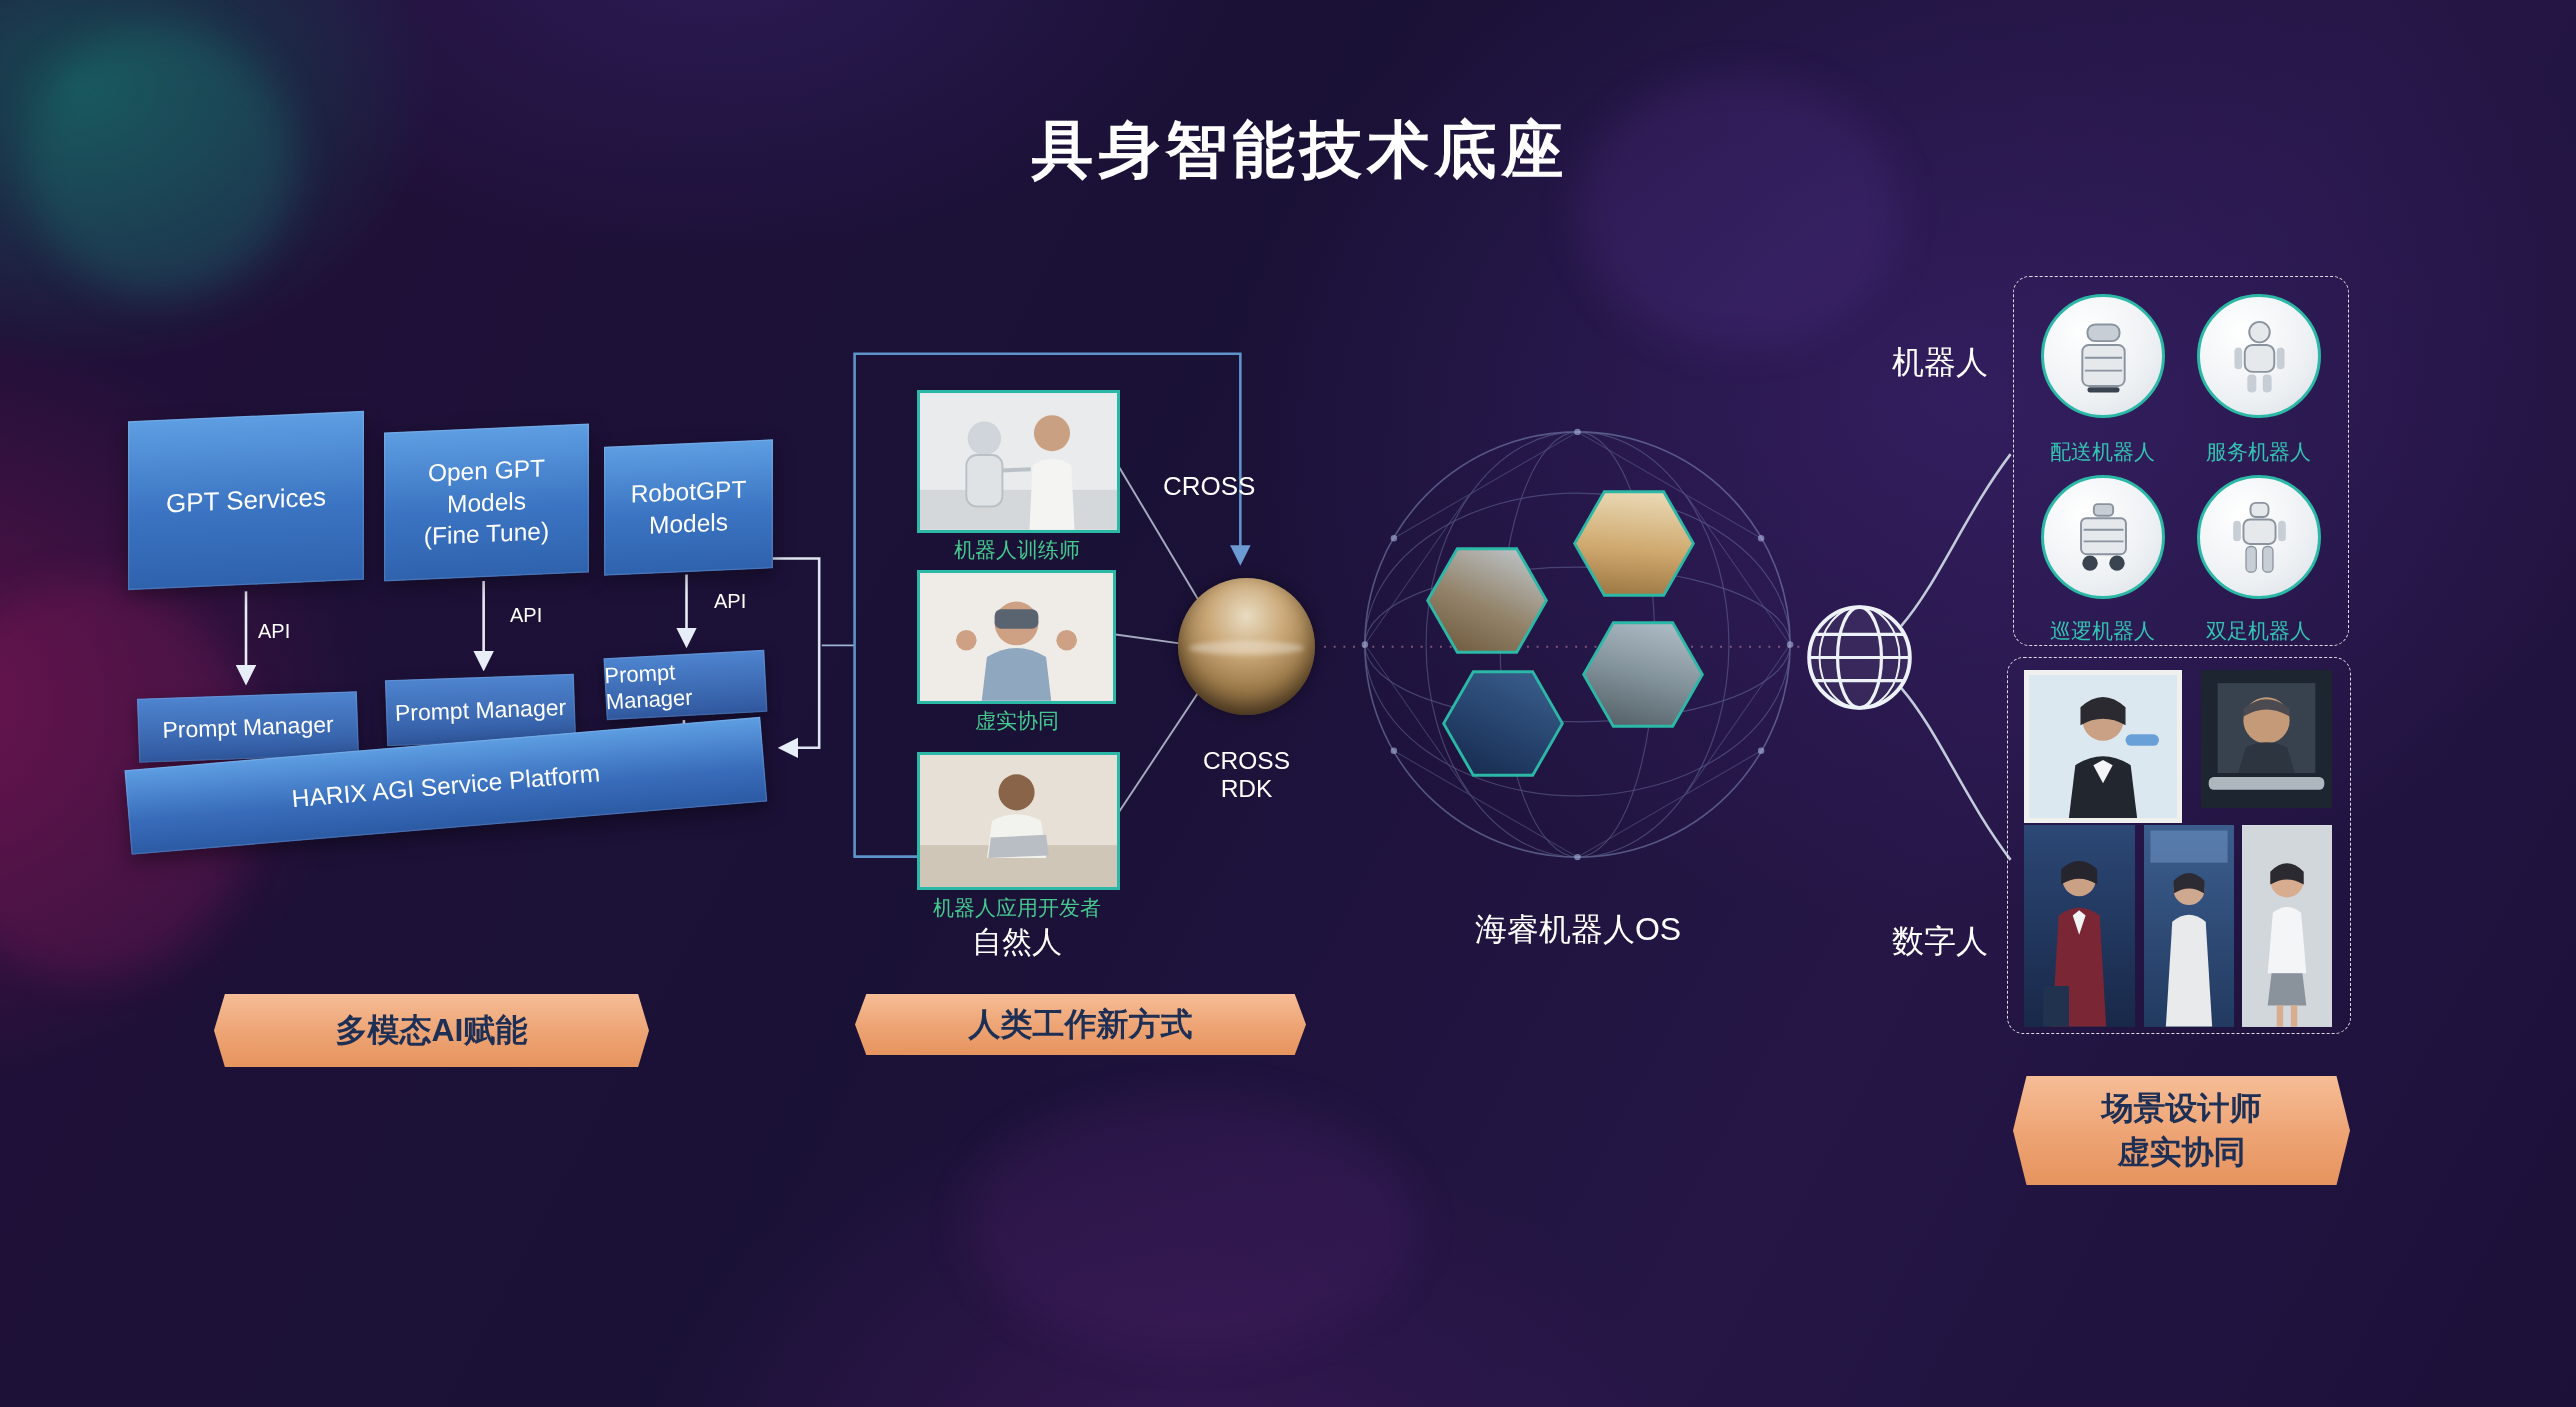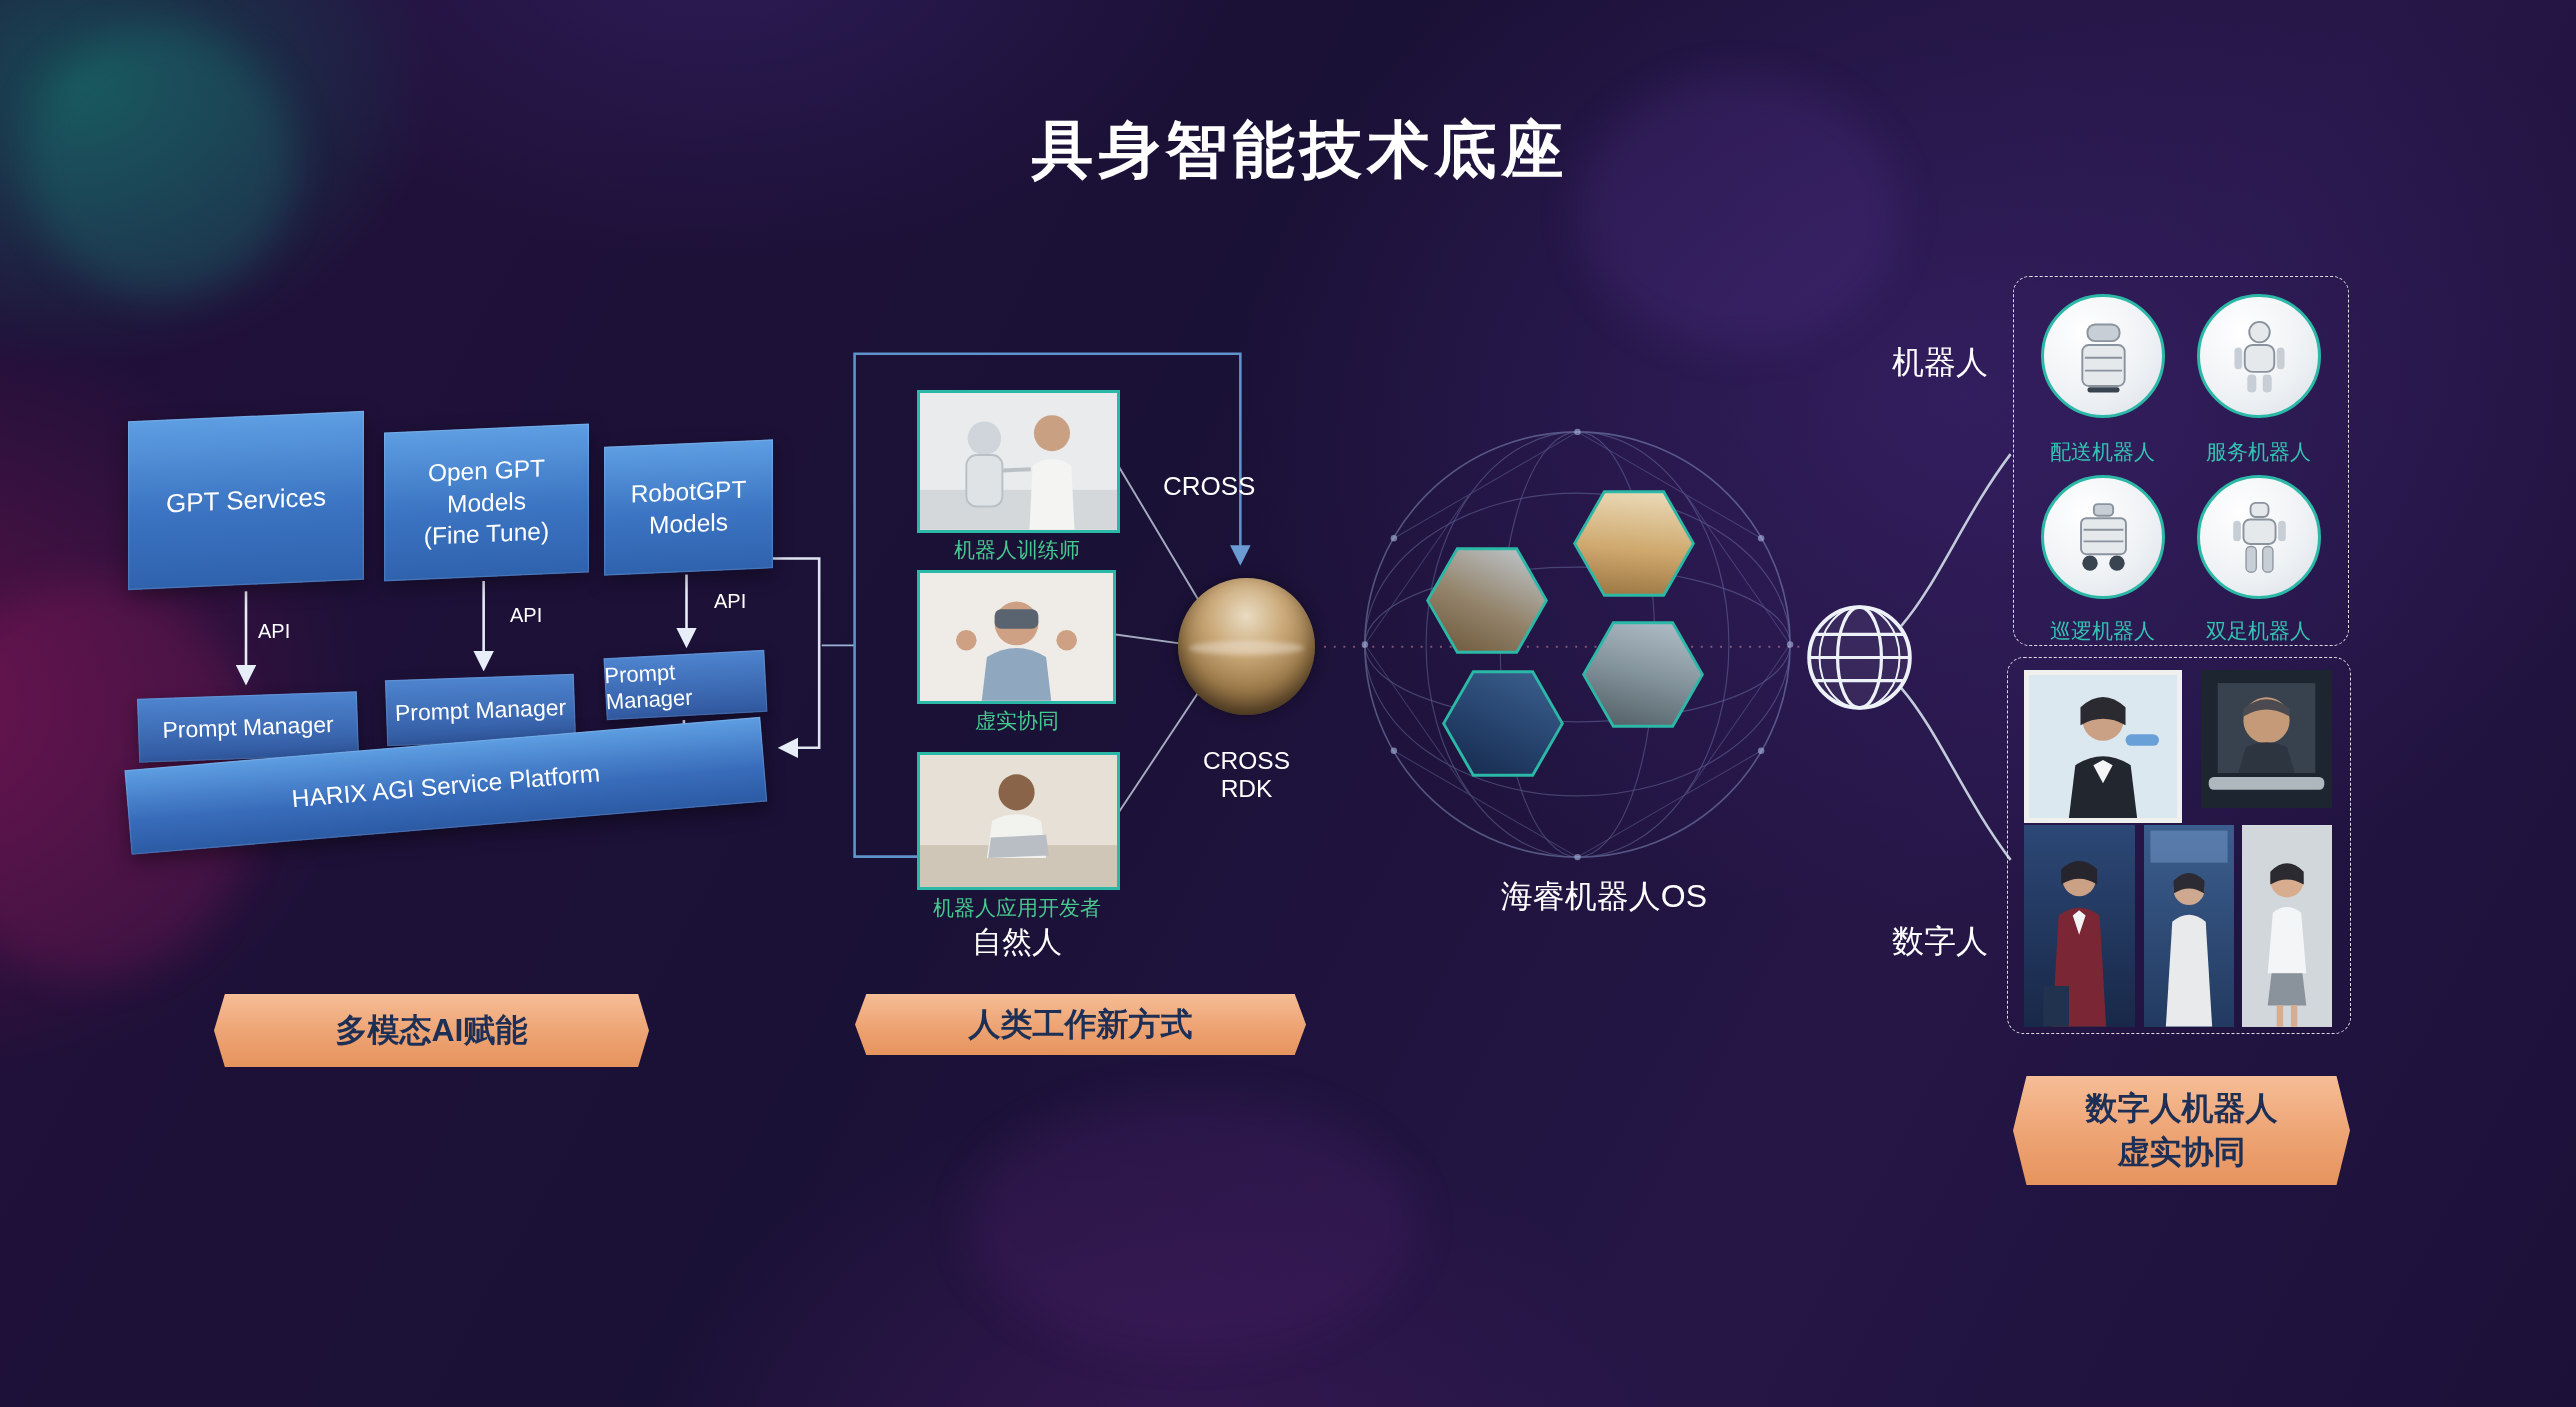--- a/index.html
+++ b/index.html
@@ -85,21 +85,21 @@
     filter:drop-shadow(0 3.9px 9px rgba(0,0,0,.45)); }
   .hex i { flex:1; margin:3.2px; clip-path:inherit; display:block; }
   .hexA { left:1426px; top:545px;  width:122px; height:111px; }
   .hexA i { background:linear-gradient(205deg,#c2ccd4 0%,#93836a 55%,#6a5538 100%); }
   .hexB { left:1573px; top:488px;  width:122px; height:111px; }
   .hexB i { background:linear-gradient(185deg,#ecddbc 0%,#cfa96e 55%,#9a7440 100%); }
   .hexC { left:1582px; top:619px;  width:122px; height:111px; }
   .hexC i { background:linear-gradient(195deg,#b4c1ca 0%,#83939c 50%,#4e5a60 100%); }
   .hexD { left:1442px; top:668px; width:122px; height:111px; }
   .hexD i { background:linear-gradient(205deg,#3c628f 0%,#25426c 55%,#16284a 100%); }
-  .os-label { position:absolute; left:1449px; top:875px; width:258px; text-align:right; color:#fff; font-size:32px; }
+  .os-label { position:absolute; left:1449px; top:908px; width:258px; text-align:center; color:#fff; font-size:32px; }
   
   .globe-svg { position:absolute; left:1804px; top:602px; width:111px; height:111px; }
   .side-label { position:absolute; color:#fff; font-size:32px; }
   .robots-label  { left:1892px; top:341px; }
   .digital-label { left:1892px; top:920px; }
   .dashed { position:absolute; border:1.9px dashed rgba(255,255,255,.85); border-radius:16.7px; }
   .robots-box  { left:2013px; top:276px;  width:334px; height:368px; }
   .digital-box { left:2007px; top:657px; width:342px; height:375px; }
   .robot { position:absolute; width:118px; height:118px; border-radius:50%;
     background:radial-gradient(circle at 35% 30%, #ffffff 0%, #eef1f4 60%, #d9dee4 100%);
@@ -374,18 +374,18 @@
       <circle cx="70" cy="86" r="26" fill="#d8ac8e"></circle>
       <path d="M44 72 Q70 46 96 72 L96 92 Q70 76 44 92 Z" fill="#2a2a30"></path>
       <path d="M40 230 L48 136 Q70 118 92 136 L100 230 Z" fill="#f4f5f6"></path>
       <path d="M46 230 L94 230 L100 280 L40 280 Z" fill="#8a929c"></path>
       <rect x="54" y="280" width="10" height="33" fill="#d8ac8e"></rect>
       <rect x="76" y="280" width="10" height="33" fill="#d8ac8e"></rect>
     </svg>
   </div>
 
   <div class="banner banner3">
-    <span>数字人机器人</span>
+    <span>场景设计师</span>
     <span>虚实协同</span>
   </div>
 
 </div>
 
 
 </body></html>

